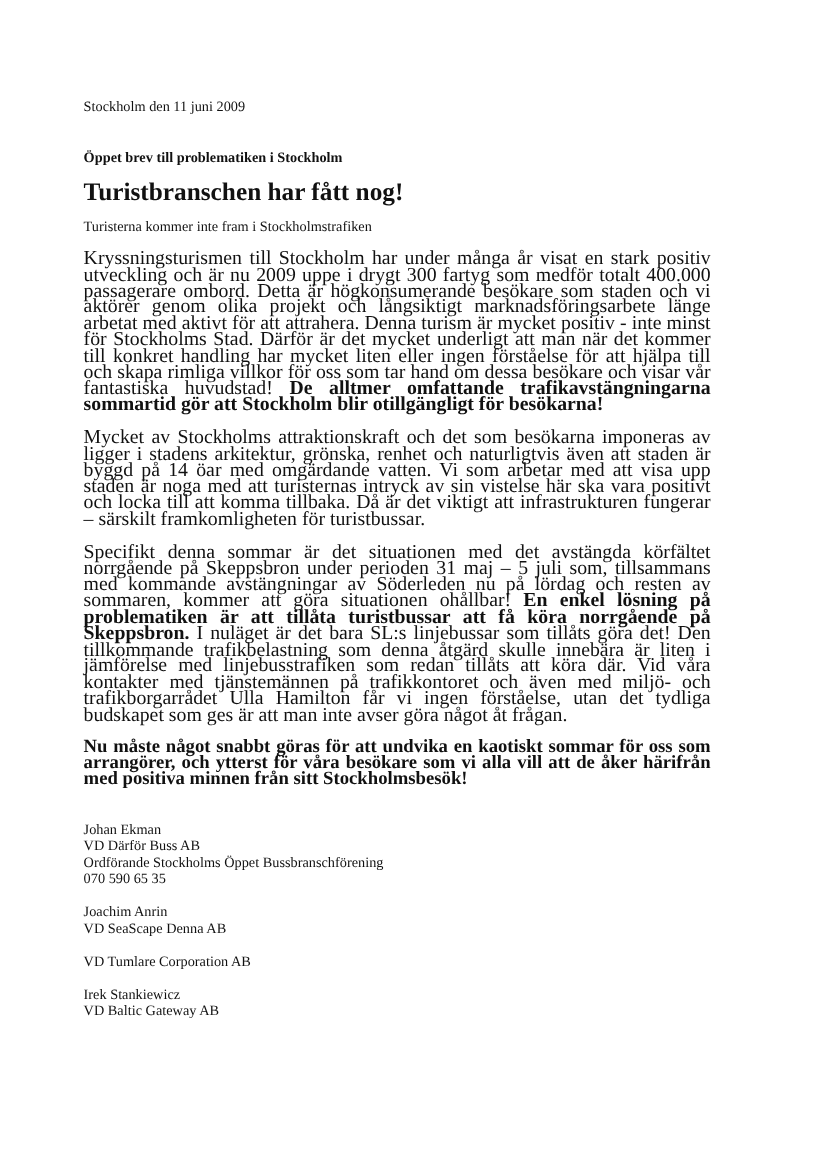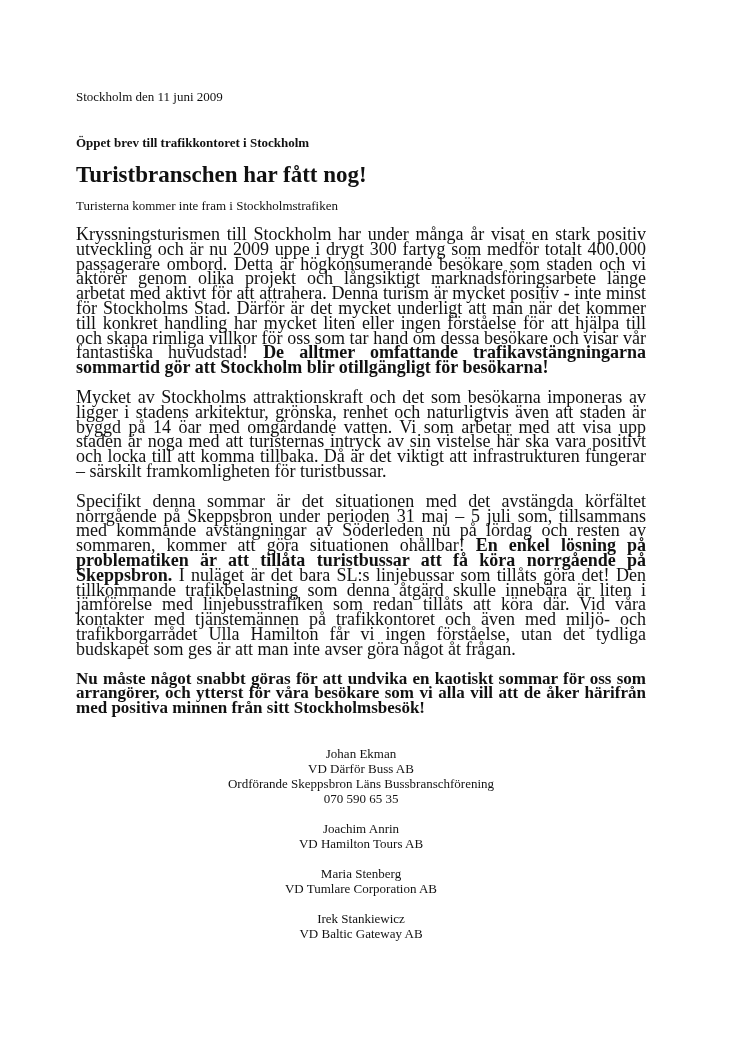--- a/index.html
+++ b/index.html
@@ -9,52 +9,51 @@
   .date { font-size: 13px; line-height: 15px; margin: 0; }
   .kicker { font-size: 13px; line-height: 15px; font-weight: bold; margin: 31px 0 0 0; }
   .title { font-size: 23px; line-height: 28px; font-weight: bold; margin: 11px 0 0 0; }
   .subtitle { font-size: 13px; line-height: 15px; font-weight: normal; margin: 9px 0 0 0; }
   p.body { font-size: 18px; line-height: 14.8px; margin: 15px 0 0 0; text-align: justify; }
   p.body.first { margin-top: 14px; }
   p.body b { font-weight: bold; }
   p.closing { font-size: 17px; line-height: 14.8px; margin: 15px 0 0 0; text-align: justify; font-weight: bold; }
   .signatures { margin-top: 30px; }
   .sig { font-size: 13px; line-height: 15px; margin: 0 0 15px 0; }
-  .sig div { white-space: nowrap; text-align: center; }
+  .sig div { white-space: nowrap; }
 </style>
 </head>
 <body>
 
 <div class="page">
   <p class="date">Stockholm den 11 juni 2009</p>
-  <p class="kicker">Öppet brev till trafikkontoret i Stockholm</p>
+  <p class="kicker">Öppet brev till problematiken i Stockholm</p>
   <h1 class="title">Turistbranschen har fått nog!</h1>
   <p class="subtitle">Turisterna kommer inte fram i Stockholmstrafiken</p>
 
   <p class="body first"><span>Kryssningsturismen till Stockholm har under många år visat en stark positiv utveckling och är nu 2009 uppe i drygt 300 fartyg som medför totalt 400.000 passagerare ombord. Detta är högkonsumerande besökare som staden och vi aktörer genom olika projekt och långsiktigt marknadsföringsarbete länge arbetat med aktivt för att attrahera. Denna turism är mycket positiv - inte minst för Stockholms Stad. Därför är det mycket underligt att man när det kommer till konkret handling har mycket liten eller ingen förståelse för att hjälpa till och skapa rimliga villkor för oss som tar hand om dessa besökare och visar vår fantastiska huvudstad! </span><b>De alltmer omfattande trafikavstängningarna sommartid gör att Stockholm blir otillgängligt för besökarna!</b></p>
 
   <p class="body"><span>Mycket av Stockholms attraktionskraft och det som besökarna imponeras av ligger i stadens arkitektur, grönska, renhet och naturligtvis även att staden är byggd på 14 öar med omgärdande vatten. Vi som arbetar med att visa upp staden är noga med att turisternas intryck av sin vistelse här ska vara positivt och locka till att komma tillbaka. Då är det viktigt att infrastrukturen fungerar – särskilt framkomligheten för turistbussar.</span></p>
 
   <p class="body"><span>Specifikt denna sommar är det situationen med det avstängda körfältet norrgående på Skeppsbron under perioden 31 maj – 5 juli som, tillsammans med kommande avstängningar av Söderleden nu på lördag och resten av sommaren, kommer att göra situationen ohållbar! </span><b>En enkel lösning på problematiken är att tillåta turistbussar att få köra norrgående på Skeppsbron.</b><span> I nuläget är det bara SL:s linjebussar som tillåts göra det! Den tillkommande trafikbelastning som denna åtgärd skulle innebära är liten i jämförelse med linjebusstrafiken som redan tillåts att köra där. Vid våra kontakter med tjänstemännen på trafikkontoret och även med miljö- och trafikborgarrådet Ulla Hamilton får vi ingen förståelse, utan det tydliga budskapet som ges är att man inte avser göra något åt frågan.</span></p>
 
   <p class="closing">Nu måste något snabbt göras för att undvika en kaotiskt sommar för oss som arrangörer, och ytterst för våra besökare som vi alla vill att de åker härifrån med positiva minnen från sitt Stockholmsbesök!</p>
 
   <div class="signatures">
     <div class="sig">
       <div>Johan Ekman</div>
       <div>VD Därför Buss AB</div>
-      <div>Ordförande Skeppsbron Läns Bussbranschförening</div>
+      <div>Ordförande Stockholms Öppet Bussbranschförening</div>
       <div>070 590 65 35</div>
     </div>
     <div class="sig">
       <div>Joachim Anrin</div>
-      <div>VD Hamilton Tours AB</div>
+      <div>VD SeaScape Denna AB</div>
     </div>
     <div class="sig">
-      <div>Maria Stenberg</div>
       <div>VD Tumlare Corporation AB</div>
     </div>
     <div class="sig">
       <div>Irek Stankiewicz</div>
       <div>VD Baltic Gateway AB</div>
     </div>
   </div>
 </div>
 
 </body></html>

